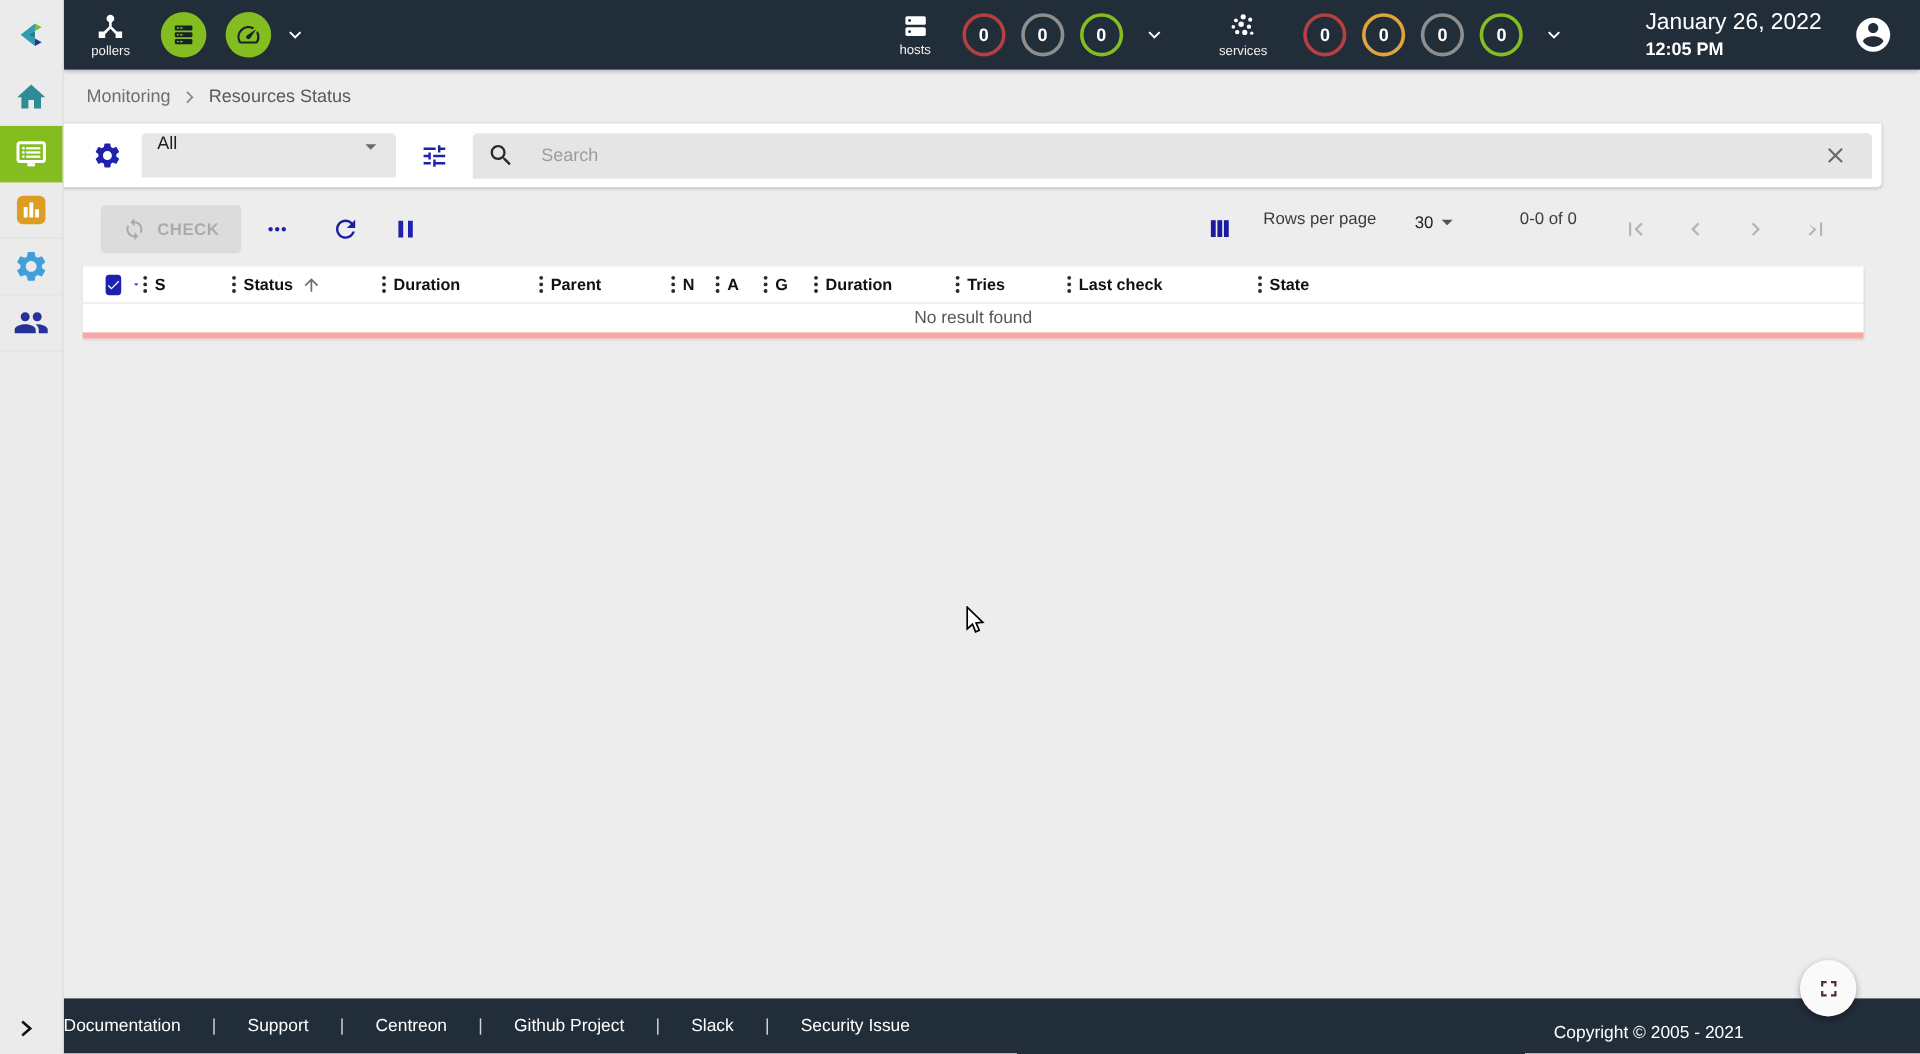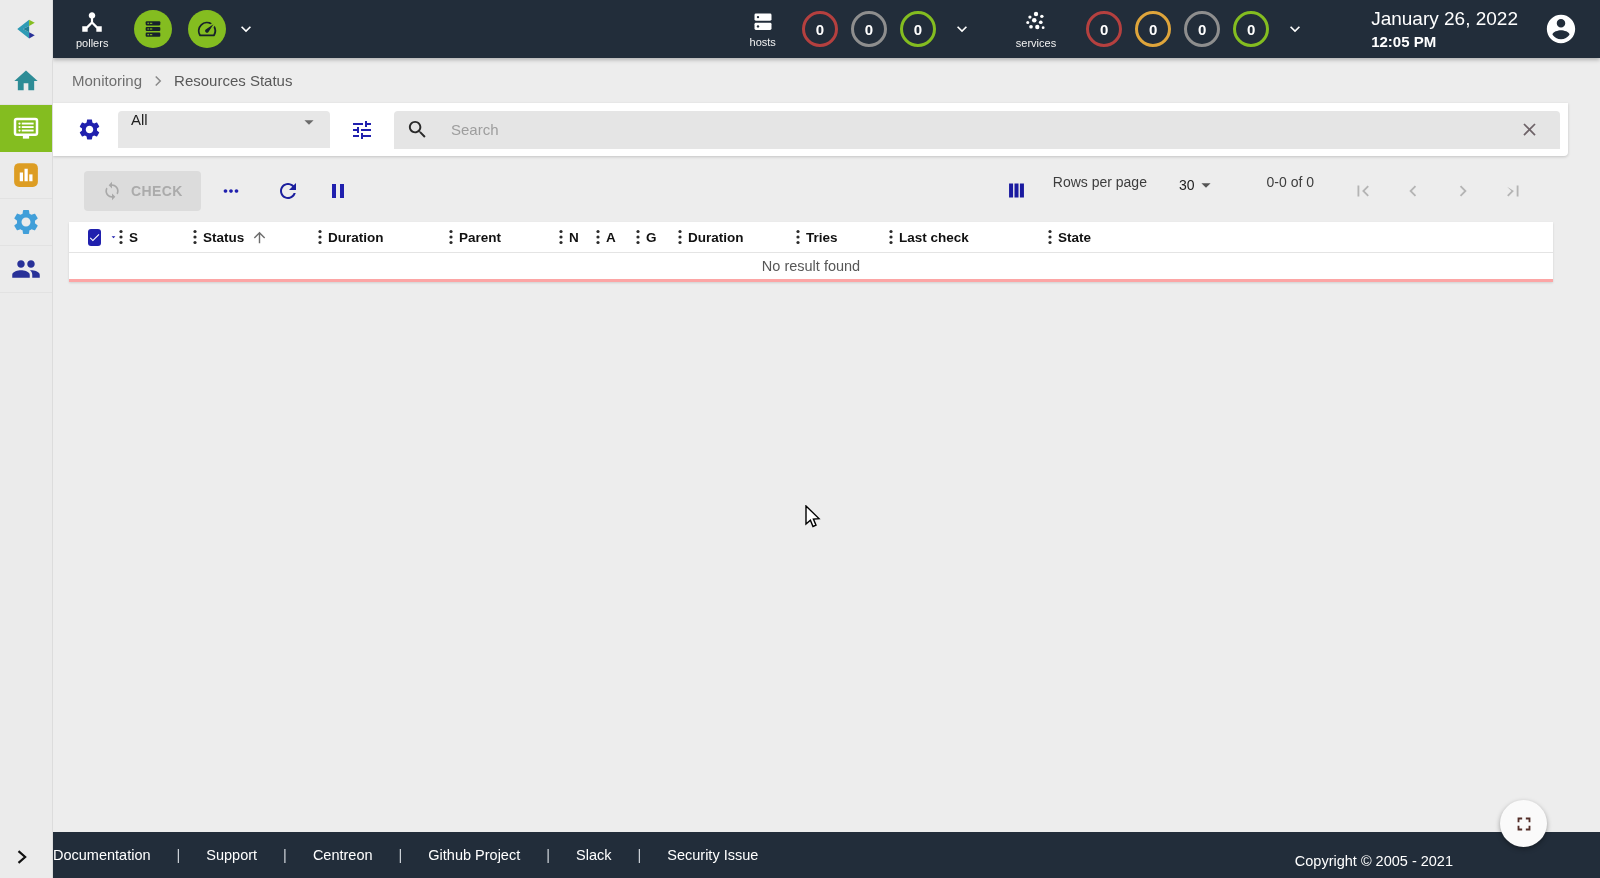--- a/index.html
+++ b/index.html
@@ -119,21 +119,21 @@
   .thead { display:flex; align-items:center; height:31px; border-bottom:1px solid #e4e4e4; }
   .th { display:flex; align-items:center; font-size:13.5px; font-weight:bold; color:#111; }
   .th .dots { margin-right:5px; }
   .cb-cell { width:49px; display:flex; align-items:center; padding-left:19px; gap:8px; }
   .checkbox {
     width:17px; height:17px; background:#2020ae; border-radius:3px;
     display:flex; align-items:center; justify-content:center; cursor:pointer;
   }
   .empty-row {
     height:29px; display:flex; align-items:center; justify-content:center;
-    font-size:14.5px; color:#575757; border-bottom:3px solid #fca5a5;
+    font-size:14.5px; color:#575757; border-bottom:5px solid #fca5a5;
   }
 
   
   .footer {
     position:absolute; left:53px; right:0; bottom:0; height:46px;
     background:#222d3a; display:flex; align-items:center; z-index:10;
   }
   .footer-links { display:flex; align-items:center; gap:26px; font-size:14.5px; }
   .footer-links a { color:#fff; text-decoration:none; cursor:pointer; }
   .footer-links .sep { color:#cfd4da; }

